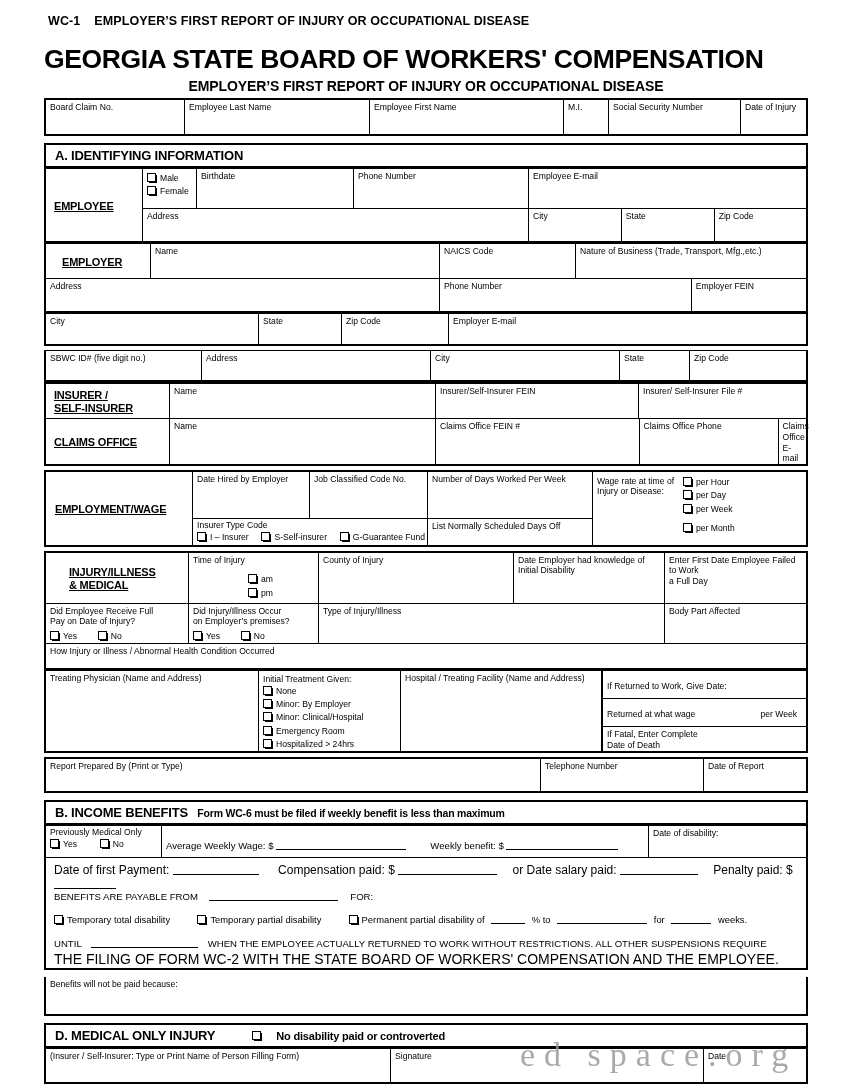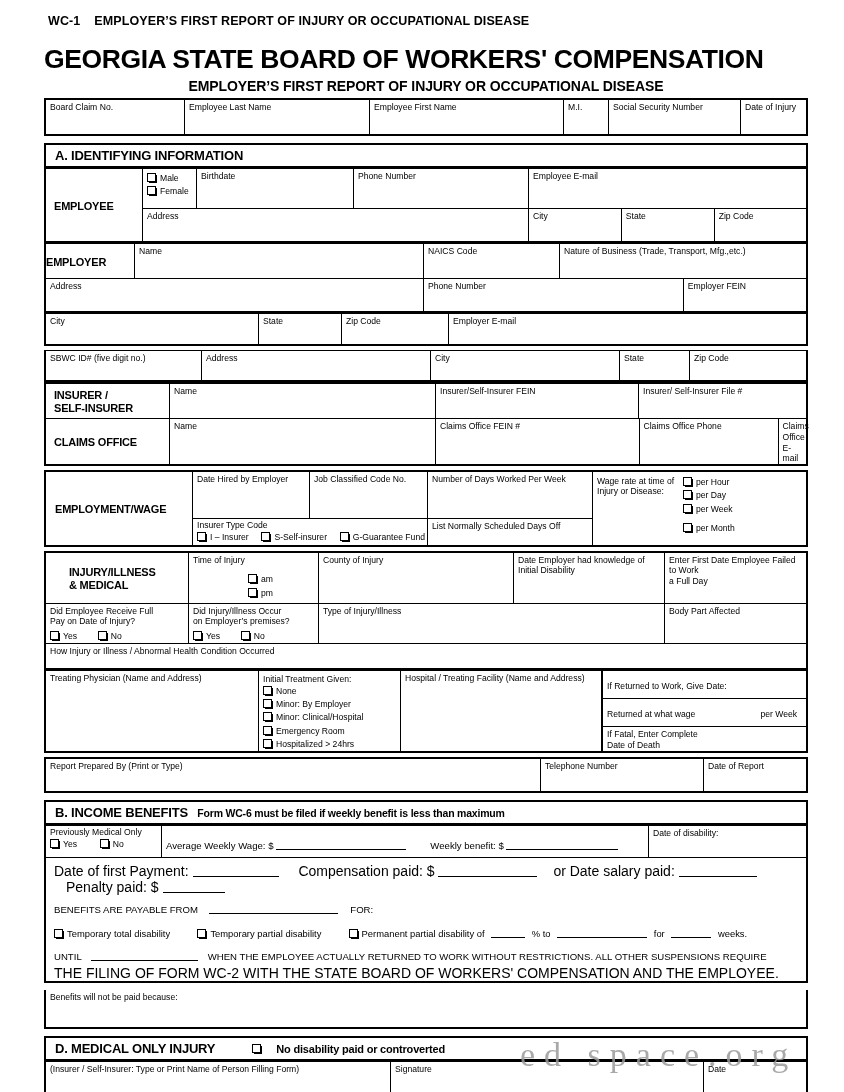--- a/index.html
+++ b/index.html
@@ -16,21 +16,21 @@
   .hdr-line1 .code{margin-right:14px;}
   .hdr-title{font-size:26.5px;font-weight:bold;text-align:left;letter-spacing:-.4px;line-height:1.1;margin-top:17px;}
   .hdr-sub{font-size:14px;font-weight:bold;text-align:center;letter-spacing:-.1px;margin-top:4px;}
   .hdr-note{font-size:9.4px;font-weight:bold;text-align:center;margin-top:3px;letter-spacing:-.05px;}
 
   
   .tbl{width:100%;border-collapse:collapse;table-layout:fixed;}
   .tbl td{border:1px solid #000;vertical-align:top;padding:2px 3px 0 4px;font-size:8.6px;line-height:1.25;}
   .outer{border:2px solid #000;}
   .lbl{font-size:8.6px;line-height:1.2;}
-  .big{font-size:11px;font-weight:bold;letter-spacing:-.2px;line-height:1.2;}
+  .big{font-size:11px;font-weight:bold;letter-spacing:-.2px;line-height:1.2;text-decoration:underline;}
   .sect-hd{border:2px solid #000;border-bottom:2px solid #000;font-size:13px;font-weight:bold;padding:3px 0 3px 9px;letter-spacing:-.2px;}
   .sect-hd .sub{font-size:10.5px;font-weight:bold;}
 
   
   .cb{display:inline-block;width:7px;height:7px;border:1px solid #000;background:#fff;position:relative;vertical-align:-1px;margin-right:4px;box-shadow:1.5px 1.5px 0 -0.5px #000;}
   .cbline{font-size:8.6px;line-height:1.55;white-space:nowrap;}
 
   .ul{display:inline-block;border-bottom:1px solid #000;height:9px;vertical-align:-1px;}
 
   
@@ -87,21 +87,21 @@
       <td style="width:200px"><span class="lbl">City</span></td>
       <td style="width:60px"><span class="lbl">State</span></td>
       <td><span class="lbl">Zip Code</span></td>
     </tr>
   </tbody>
     </table>
 
   <table class="tbl" style="border:2px solid #000;border-top:none">
     <tbody>
         <tr>
-      <td rowspan="1" style="width:85px;vertical-align:middle;padding-left:0;height:32px"><span class="big">EMPLOYER</span></td>
+      <td rowspan="1" style="width:85px;vertical-align:middle;padding-left:16px;height:32px"><span class="big">EMPLOYER</span></td>
       <td style="width:281px"><span class="lbl">Name</span></td>
       <td style="width:128px"><span class="lbl">NAICS Code</span></td>
       <td colspan="2"><span class="lbl">Nature of Business (Trade, Transport, Mfg.,etc.)</span></td>
     </tr>
     <tr>
       <td colspan="2" style="height:30px"><span class="lbl">Address</span></td>
       <td colspan="2"><span class="lbl">Phone Number</span></td>
       <td style="width:154px"><span class="lbl">Employer FEIN</span></td>
     </tr>
   </tbody>
@@ -328,21 +328,21 @@
       <td style="width:479px;vertical-align:bottom;padding-bottom:6px">
         <span class="lbl" style="font-size:9.6px">Average Weekly Wage:  $</span>
         <span class="ul" style="width:130px"></span>
         <span class="lbl" style="font-size:9.6px;margin-left:22px">Weekly benefit:  $</span>
         <span class="ul" style="width:112px"></span>
       </td>
       <td><span class="lbl">Date of disability:</span></td>
     </tr>
     <tr>
       <td colspan="3" style="border-top:none;border-bottom:none;padding:6px 4px 0 8px">
-        <div style="font-size:14px;line-height:1.1;margin-bottom:9px">
+        <div style="font-size:12px;line-height:1.1;">
           <span>Date of first Payment:</span>
           <span class="ul" style="width:86px"></span>
           <span style="margin-left:16px">Compensation paid:  $</span>
           <span class="ul" style="width:99px"></span>
           <span style="margin-left:12px">or Date salary paid:</span>
           <span class="ul" style="width:78px"></span>
           <span style="margin-left:12px">Penalty paid:  $</span>
           <span class="ul" style="width:62px"></span>
         </div>
         <div style="font-size:9.6px;line-height:1.1;margin-bottom:11px">

